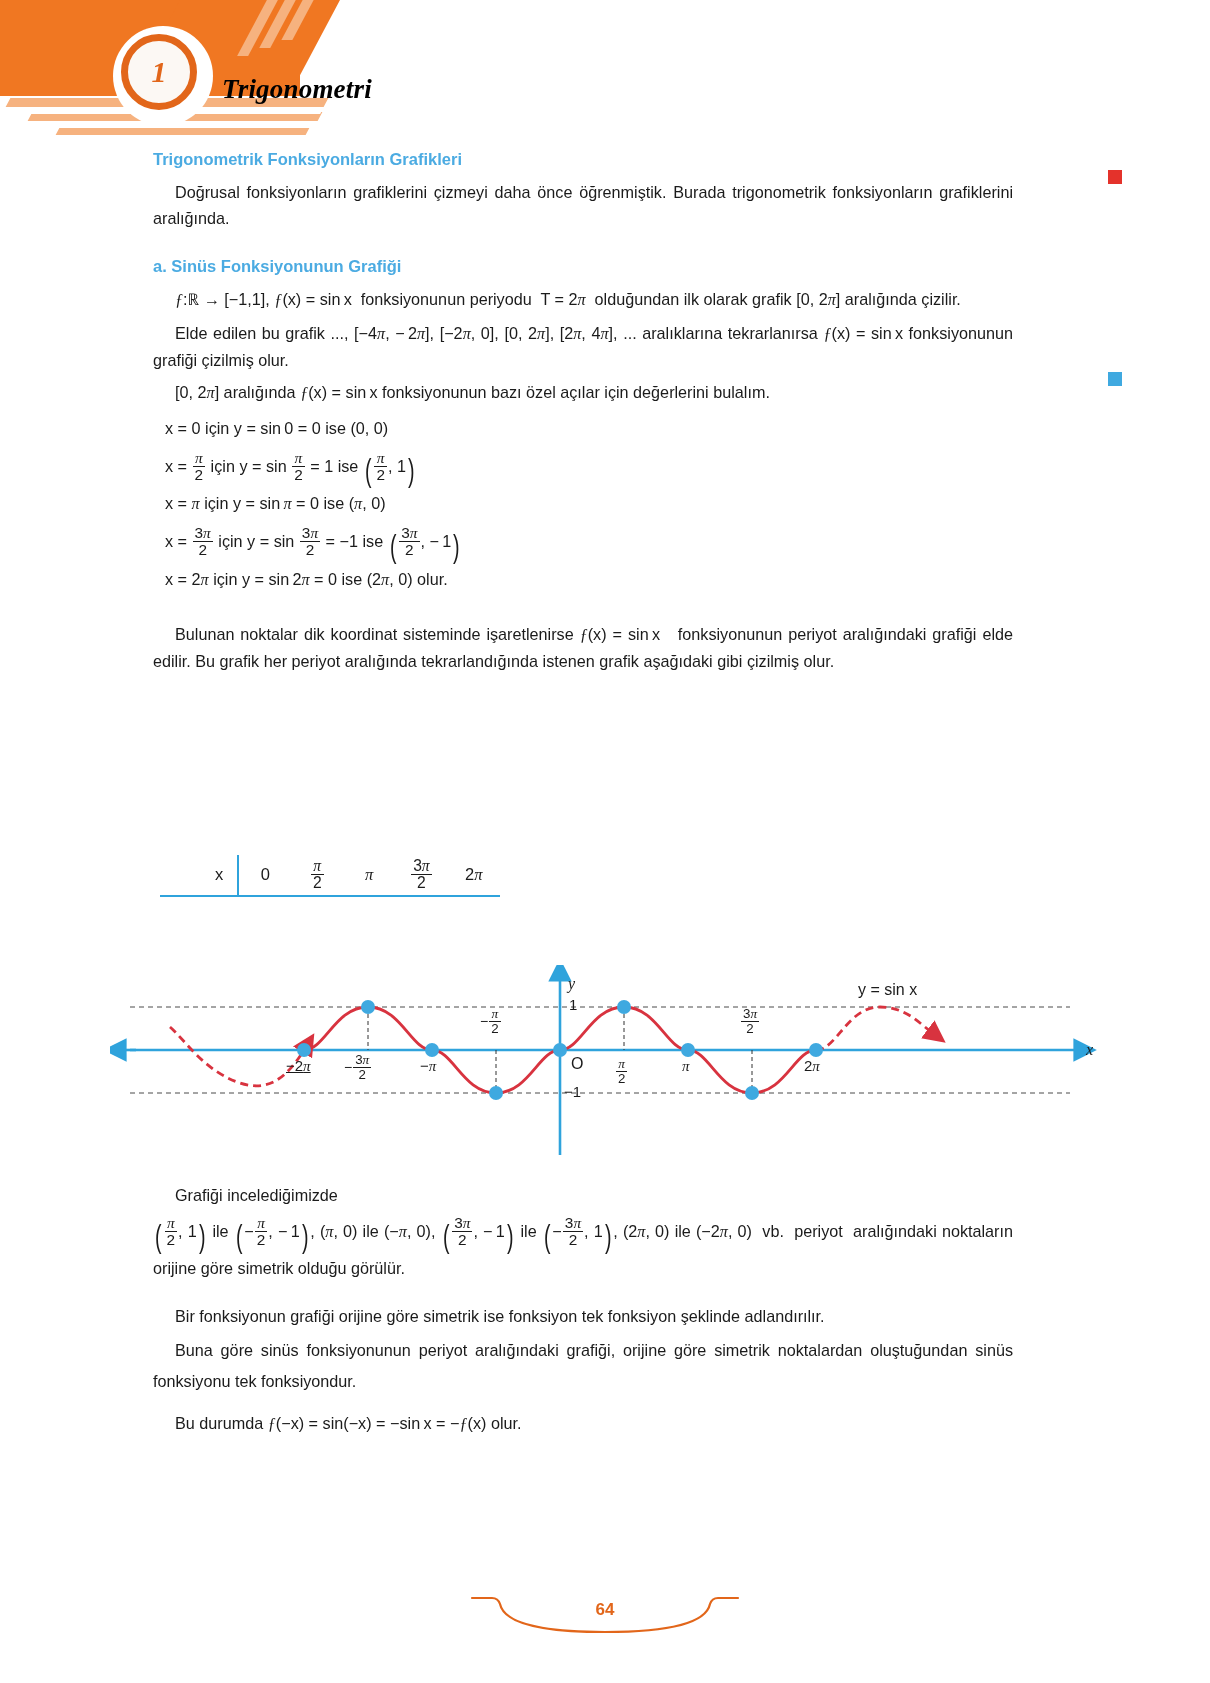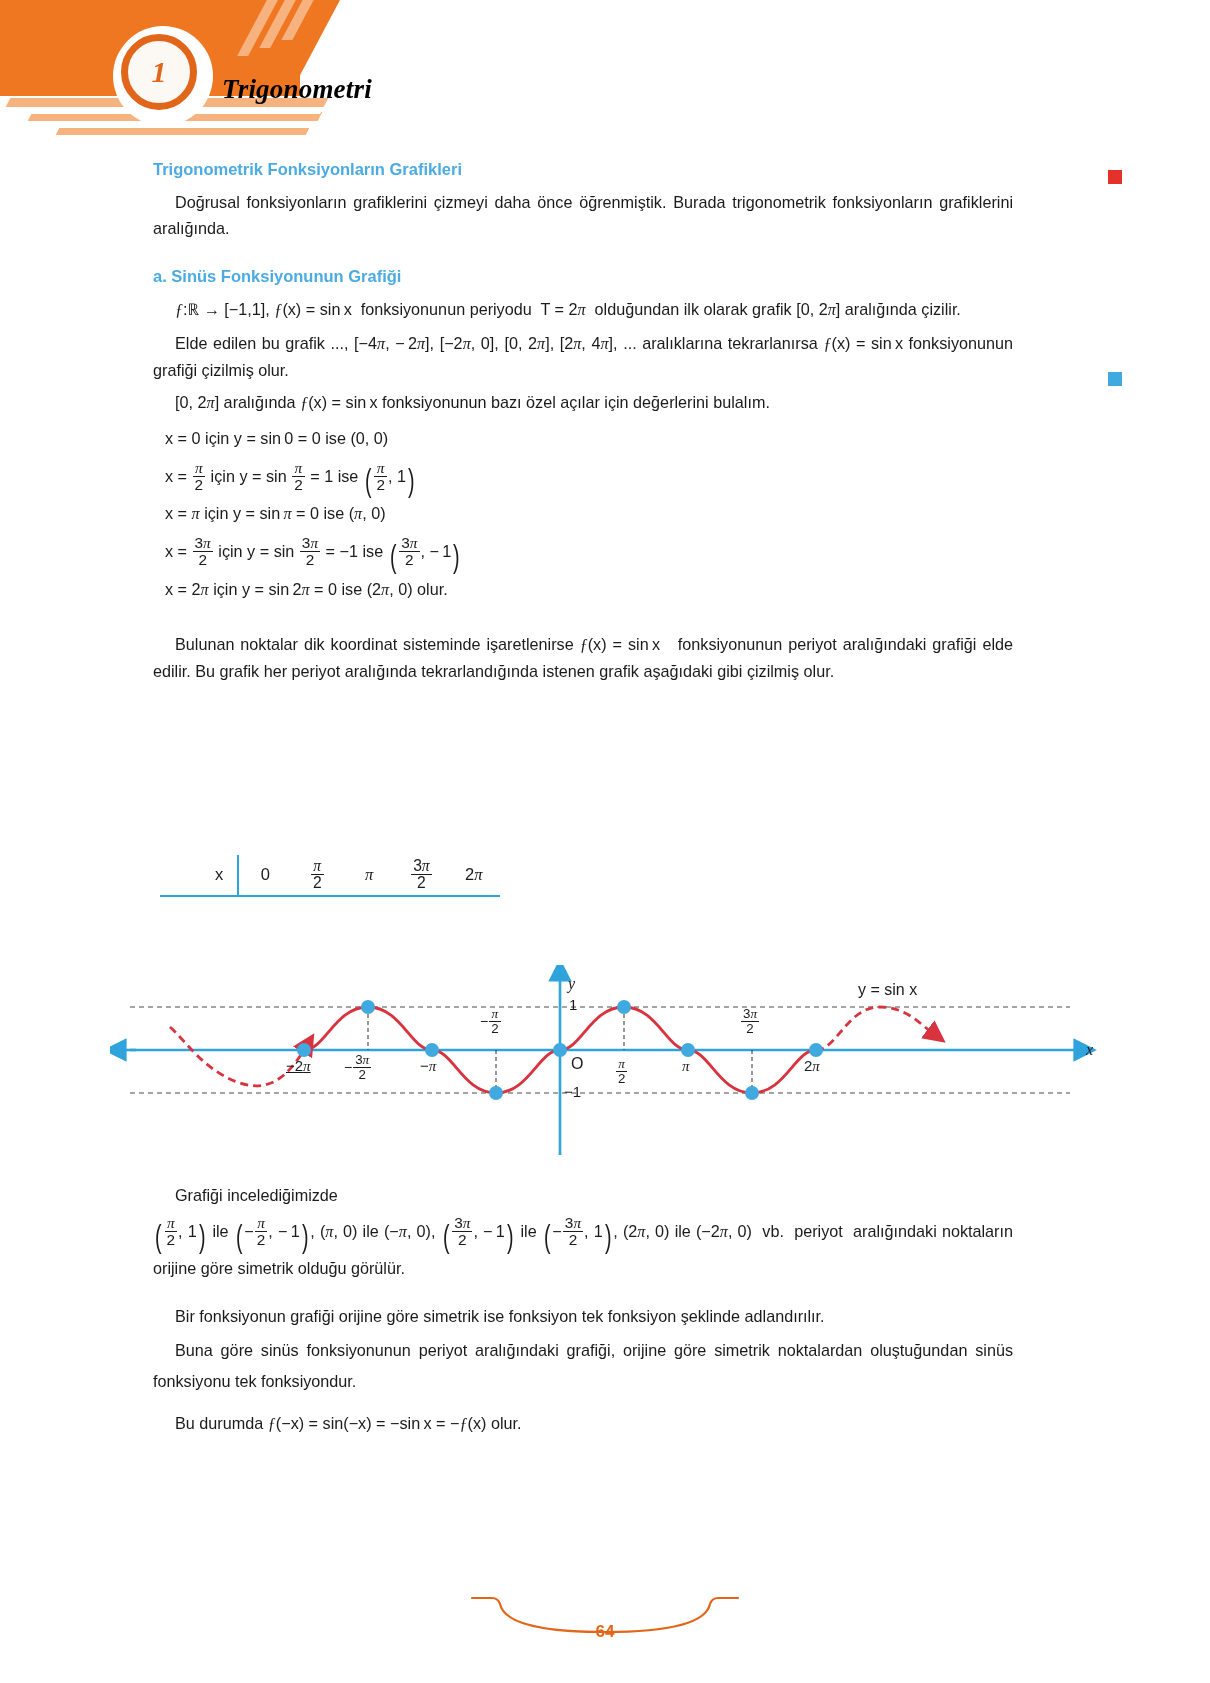--- a/index.html
+++ b/index.html
@@ -106,21 +106,21 @@
     width: 14px;
     height: 14px;
   }
   .marker.m1 { left: 1108px; top: 170px; background: #E4322B; }
   .marker.m2 { left: 1108px; top: 372px; background: #3FA9E0; }
 
   
   .content {
     position: absolute;
     left: 153px;
-    top: 160px;
+    top: 150px;
     width: 860px;
   }
   .h-blue {
     color: #4BABE2;
     font-size: 16.5px;
     font-weight: bold;
     margin: 0 0 10px 0;
   }
   .h-blue.sub { margin-top: 26px; }
 
@@ -442,14 +442,14 @@
   <p class="para indent" style="margin-top:14px;">
     Bu durumda <span class="mi">ƒ</span>(−x) = sin(−x) = −sin x = −<span class="mi">ƒ</span>(x) olur.
   </p>
 
 </div>
 
 <div class="footer">
   <svg width="1210" height="50" viewBox="0 0 1210 50" style="position:absolute; left:0; top:0;">
     <path d="M472 8 L492 8 Q498 8 500 14 Q506 42 605 42 Q704 42 710 14 Q712 8 718 8 L738 8" fill="none" stroke="#E2661A" stroke-width="2.2" stroke-linecap="round"></path>
   </svg>
-  <span class="pagenum" style="top:32px;text-align:right;">64</span>
+  <span class="pagenum" style="top:10px;text-align:right;">64</span>
 </div>
 
 </body></html>

